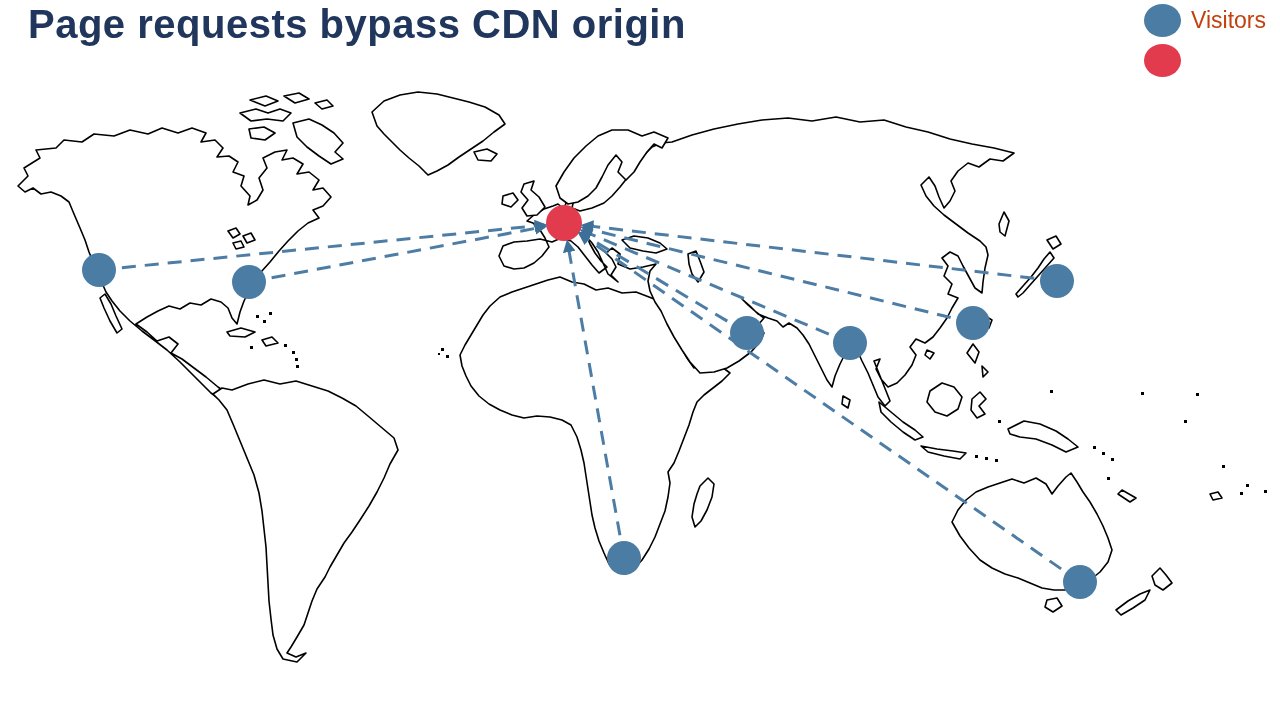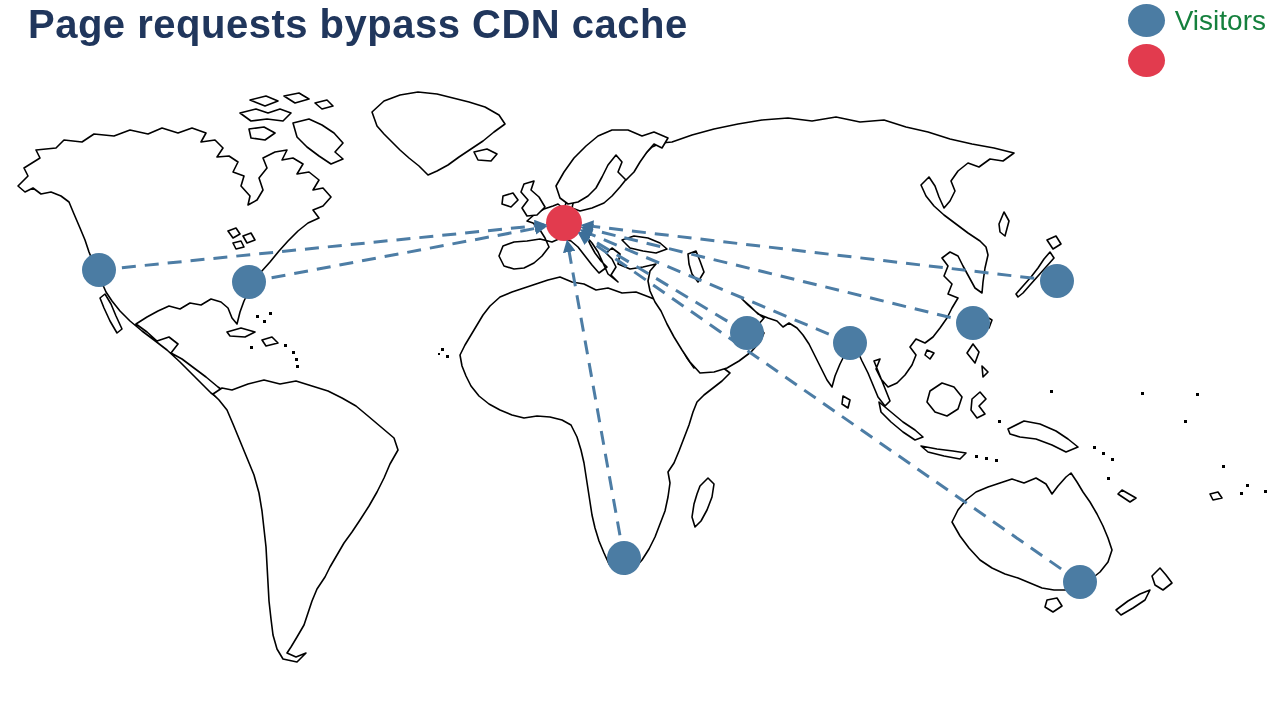--- a/index.html
+++ b/index.html
@@ -3,21 +3,21 @@
 <meta charset="utf-8">
 <style>
   html,body{margin:0;padding:0;background:#fff;}
   #stage{position:relative;width:1280px;height:720px;background:#ffffff;overflow:hidden;
          font-family:"Liberation Sans", sans-serif;}
   .title{position:absolute;left:28px;top:2px;font-size:40px;font-weight:700;
          letter-spacing:.5px;color:#20365c;}
   .legend{position:absolute;top:4px;right:14px;}
   .legend-row{display:flex;align-items:center;margin-bottom:7px;}
   .legend-marker{width:37px;height:33px;border-radius:50%;flex:0 0 auto;margin-right:10px;}
-  .legend-label{font-size:28px;color:#15803d;white-space:nowrap;}
+  .legend-label{font-size:23px;color:#c2410c;white-space:nowrap;}
   svg{position:absolute;left:0;top:0;}
   .land{fill:#ffffff;stroke:#000000;stroke-width:1.6;stroke-linejoin:round;stroke-linecap:round;}
   .islet{fill:#000000;stroke:none;}
 </style>
 </head>
 <body>
 
 <div id="stage">
 
   <svg id="world" width="1280" height="720" viewBox="0 0 1280 720">
@@ -122,21 +122,21 @@
           <circle cx="624" cy="558" r="17" fill="#4b7ca3"></circle>
           <circle cx="747" cy="333" r="17" fill="#4b7ca3"></circle>
           <circle cx="850" cy="343" r="17" fill="#4b7ca3"></circle>
           <circle cx="973" cy="323" r="17" fill="#4b7ca3"></circle>
           <circle cx="1057" cy="281" r="17" fill="#4b7ca3"></circle>
           <circle cx="1080" cy="582" r="17" fill="#4b7ca3"></circle>
         </g>
       </g>
   </svg>
 
-  <div class="title" style="color: rgb(32, 54, 92);">Page requests bypass CDN cache</div>
+  <div class="title" style="color: rgb(32, 54, 92);">Page requests bypass CDN origin</div>
 
   <div class="legend">
     <div class="legend-row">
       <span class="legend-marker" id="legend-marker-0" style="background: rgb(75, 124, 163);"></span>
       <span class="legend-label">Visitors</span>
     </div>
     <div class="legend-row">
       <span class="legend-marker" id="legend-marker-1" style="background: rgb(226, 59, 78);"></span>
     </div>
   </div>

